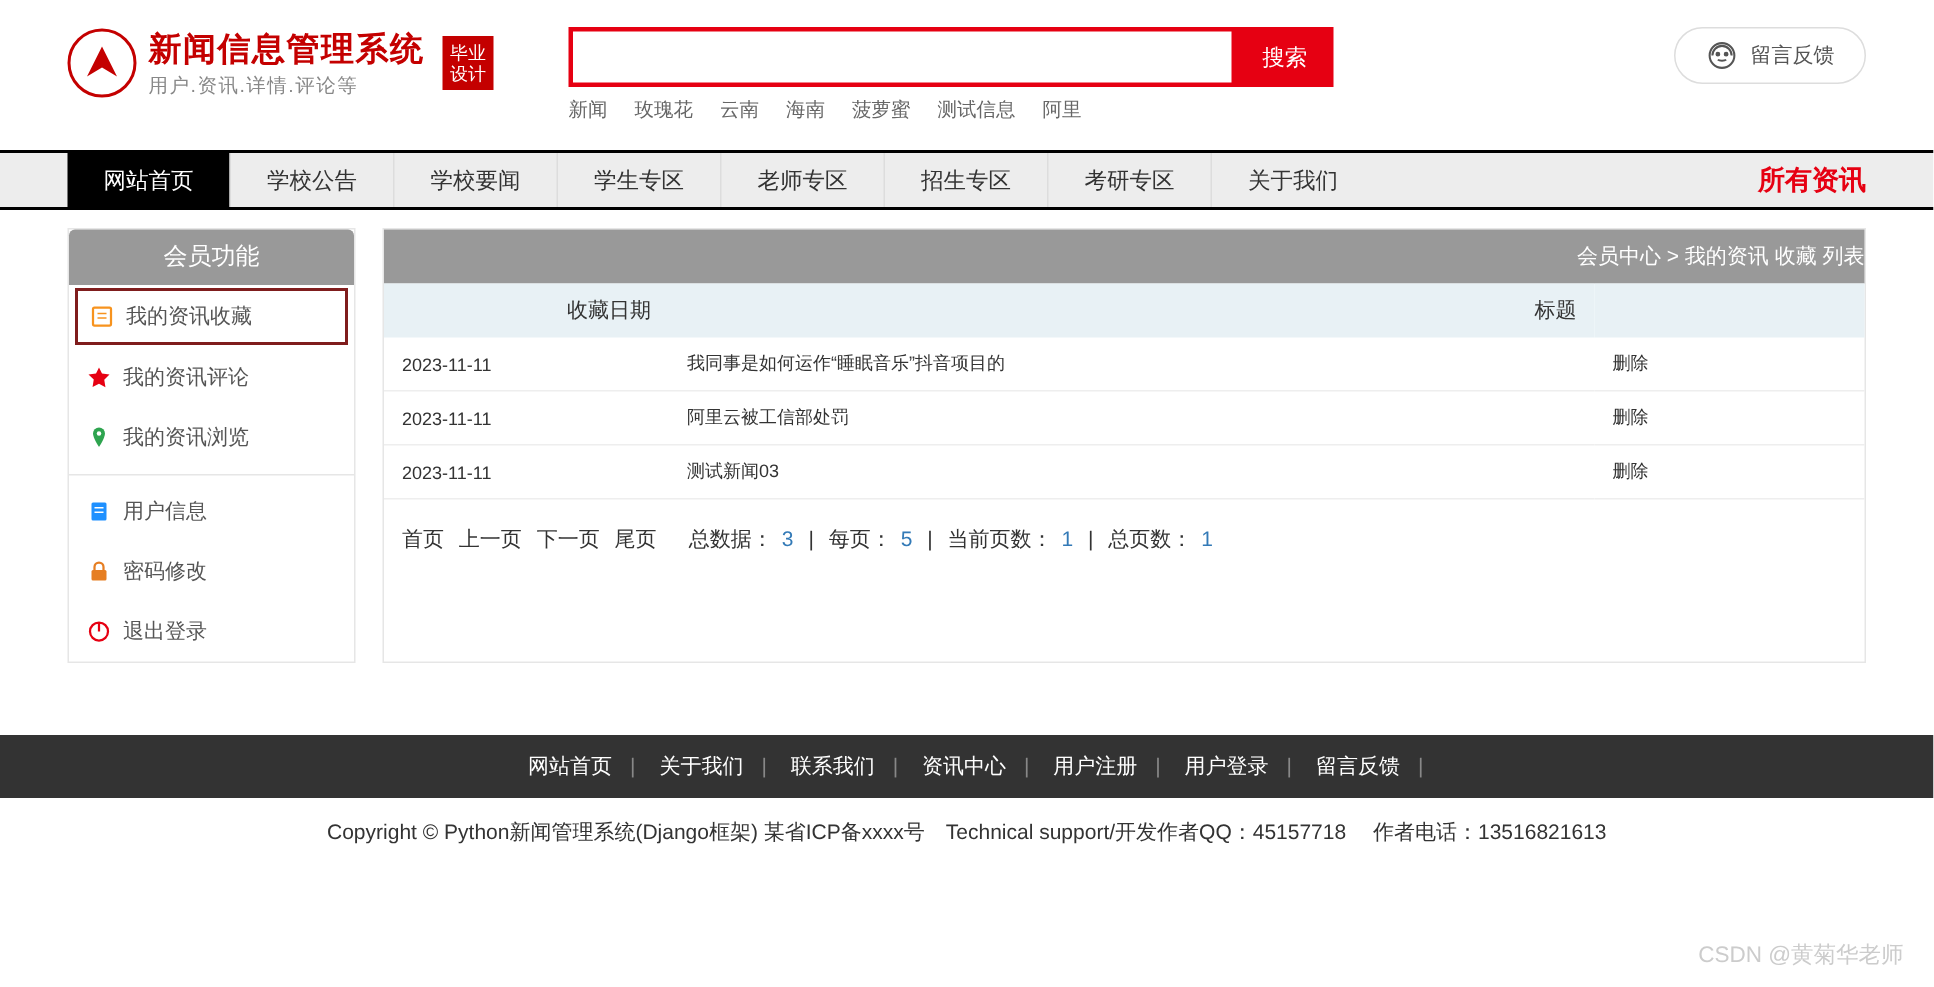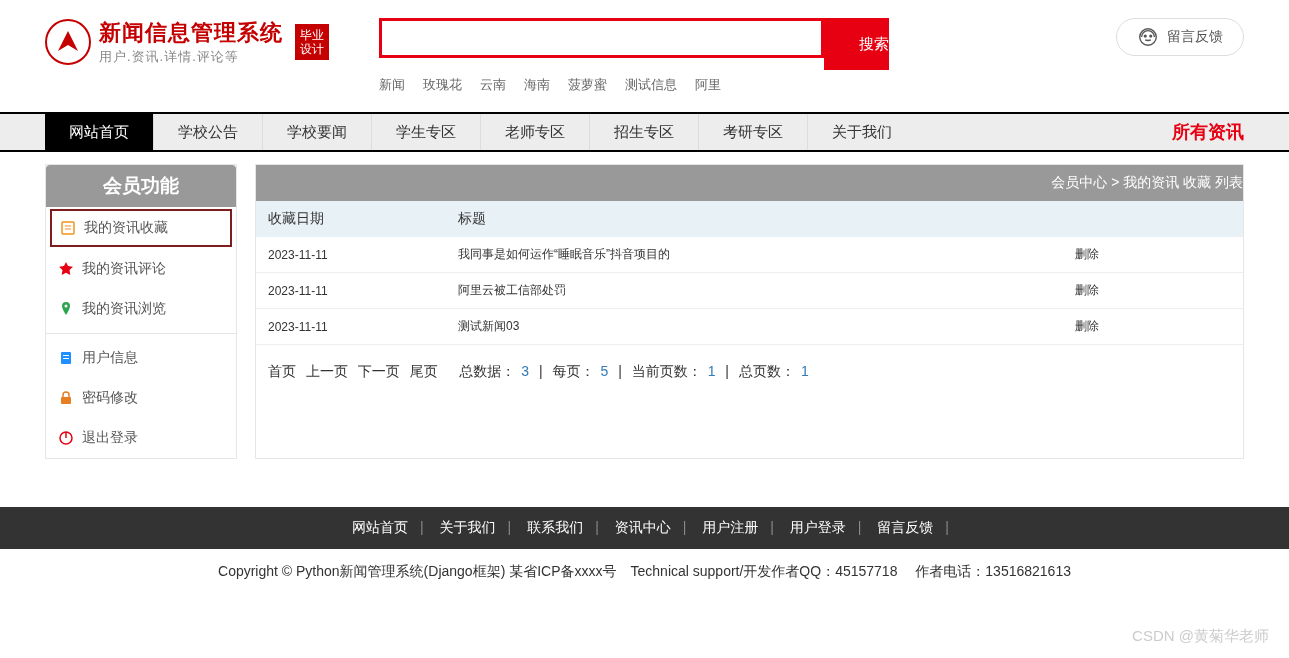--- a/index.html
+++ b/index.html
@@ -8,41 +8,41 @@
 .logo-block { display: flex; align-items: center; gap: 8px; }
 .logo-circle { width: 46px; height: 46px; border-radius: 50%; border: 2px solid #c40000; display: flex; align-items: center; justify-content: center; }
 .logo-circle svg { width: 30px; height: 30px; }
 .logo-text { display: flex; flex-direction: column; }
 .logo-title { color: #c40000; font-size: 22px; font-weight: bold; letter-spacing: 1px; }
 .logo-sub { color: #888; font-size: 13px; letter-spacing: 1px; }
 .logo-badge { background: #c40000; color: #fff; font-size: 12px; padding: 4px 5px; line-height: 1.2; margin-left: 4px; text-align: center; }
 .search-block { flex: 0 0 auto; }
 .search-row { display: flex; }
 .search-input { width: 445px; height: 40px; border: 3px solid #e60012; padding: 0 8px; font-size: 14px; outline: none; }
-.search-btn { width: 65px; height: 52px; background: #e60012; color: #fff; border: none; font-size: 15px; cursor: pointer; text-align: right; }
+.search-btn { width: 65px; height: 40px; background: #e60012; color: #fff; border: none; font-size: 15px; cursor: pointer; }
 .search-tags { display: flex; gap: 18px; margin-top: 6px; color: #666; font-size: 13px; }
 .search-tags span { cursor: pointer; }
 .feedback-btn { margin-left: auto; border: 1px solid #ddd; border-radius: 20px; padding: 7px 20px; display: flex; align-items: center; gap: 8px; cursor: pointer; color: #555; font-size: 14px; }
 .feedback-icon { width: 22px; height: 22px; }
 .nav { margin-top: 18px; border-top: 2px solid #000; border-bottom: 2px solid #000; background: #ededed; display: flex; align-items: stretch; padding: 0 45px; height: 40px; }
 .nav-item { padding: 0 24px; display: flex; align-items: center; color: #333; font-size: 15px; cursor: pointer; }
 .nav-item.active { background: #000; color: #fff; }
 .nav-item + .nav-item { border-left: 1px solid #ddd; }
 .nav-right { margin-left: auto; color: #e60012; font-size: 18px; font-weight: bold; display: flex; align-items: center; }
 .body-wrap { display: flex; gap: 18px; padding: 12px 45px 30px; }
 .sidebar { width: 192px; border: 1px solid #e6e6e6; background: #fff; }
-.sidebar-header { background: #999; color: #fff; text-align: center; padding: 8px 0; font-size: 19px; border-radius: 4px 4px 0 0; font-weight: bold; }
+.sidebar-header { background: #999; color: #fff; text-align: center; padding: 8px 0; font-size: 16px; border-radius: 4px 4px 0 0; }
 .sidebar-item { display: flex; align-items: center; gap: 8px; padding: 11px 12px; color: #555; cursor: pointer; font-size: 14px; }
 .sidebar-item.highlight { border: 2px solid #7f1d1d; margin: 2px 4px; padding: 8px 8px; }
 .sidebar-divider { height: 1px; background: #e6e6e6; margin: 4px 0; }
 .si-icon { width: 16px; height: 16px; flex-shrink: 0; }
 .main { flex: 1; border: 1px solid #e6e6e6; background: #fff; padding: 0; }
 .main-header { background: #999; color: #fff; text-align: right; padding: 9px 0; font-size: 14px; }
 .table { width: 100%; border-collapse: collapse; }
-.table th { background: #e8f1f5; text-align: left; padding: 9px 12px; font-weight: normal; color: #333; font-size: 14px; }
+.table th { background: #e8f1f5; text-align: right; padding: 9px 12px; font-weight: normal; color: #333; font-size: 14px; }
 .table td { padding: 9px 12px; border-bottom: 1px solid #eee; font-size: 12px; color: #333; }
 .table td.action { color: #333; cursor: pointer; }
 .pagination { padding: 18px 12px; font-size: 14px; color: #333; }
 .pagination span { margin-right: 6px; cursor: pointer; }
 .pagination .num { color: #337ab7; }
 .footer-nav { background: #333; color: #fff; text-align: center; padding: 12px 0; margin-top: 18px; font-size: 14px; }
 .footer-nav span { padding: 0 12px; cursor: pointer; }
 .footer-nav .sep { color: #888; padding: 0; cursor: default; }
 .footer-info { text-align: center; padding: 14px 0 20px; font-size: 14px; color: #333; }
 .watermark { position: fixed; right: 20px; bottom: 12px; color: #ccc; font-size: 15px; pointer-events: none; }

